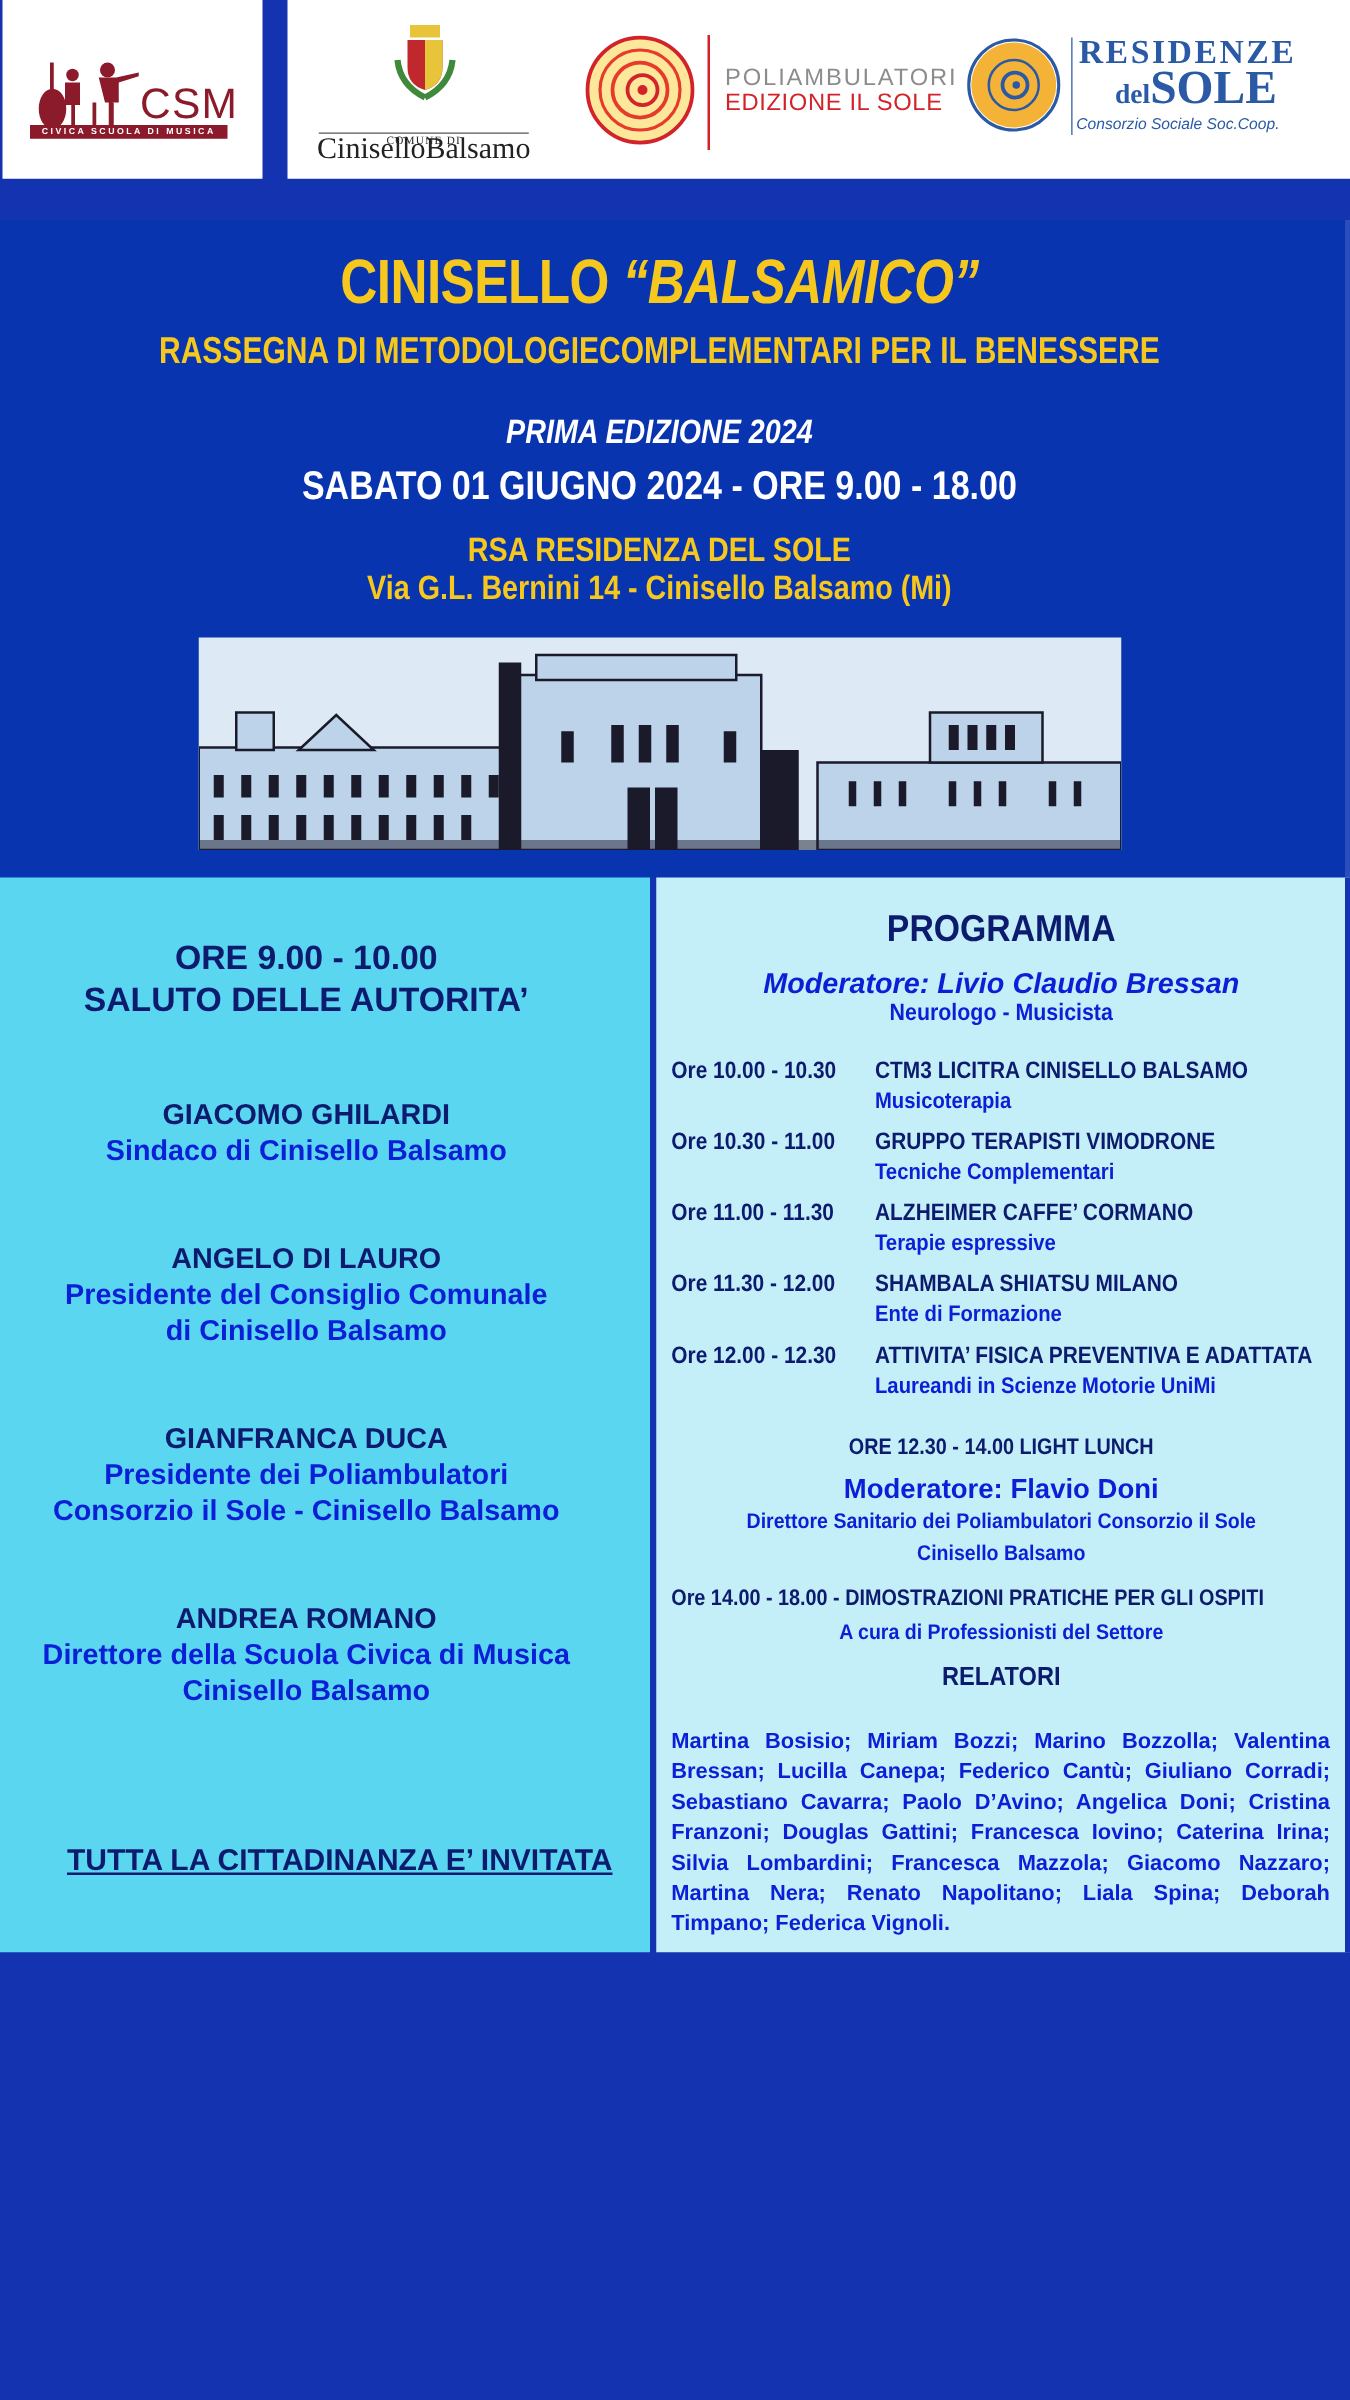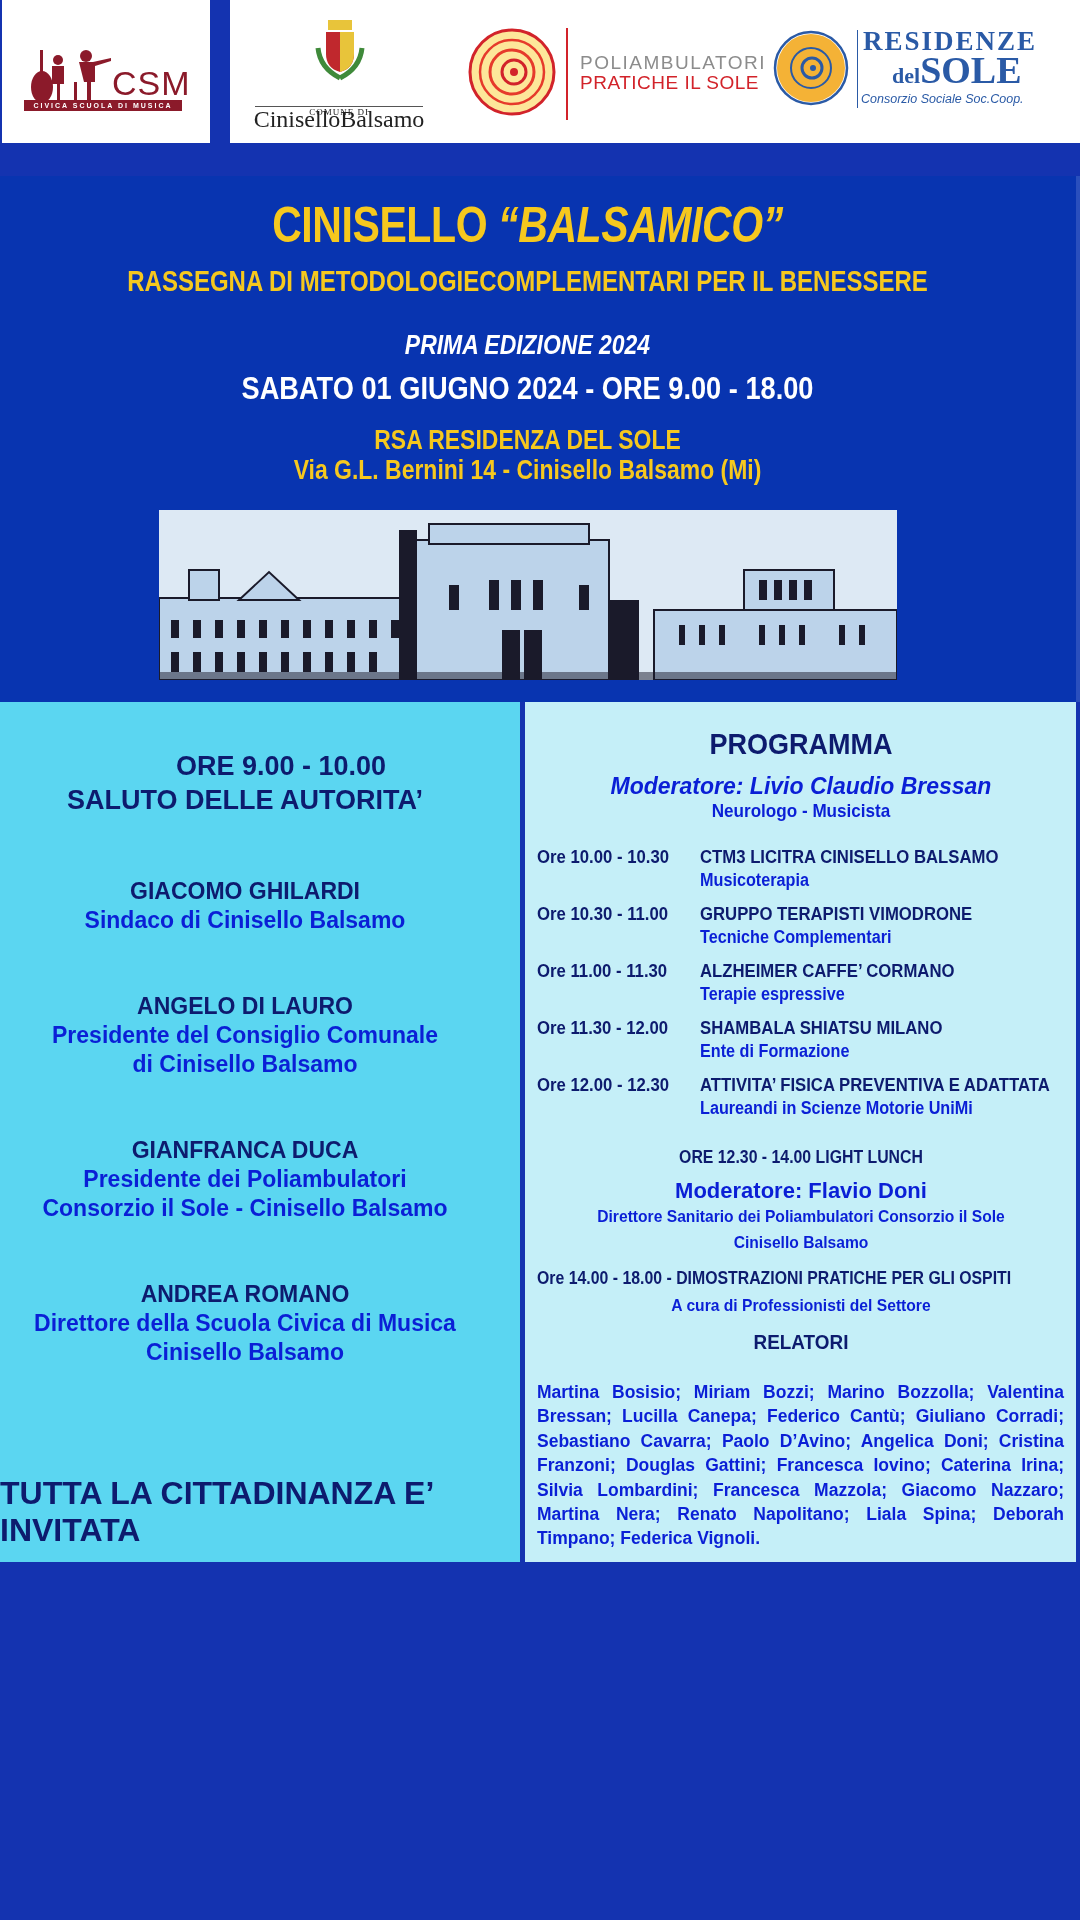--- a/index.html
+++ b/index.html
@@ -48,21 +48,21 @@
   .building { position: absolute; left: 159px; top: 510px; width: 738px; height: 170px; background: #dde9f4; overflow: hidden; }
 
   .left-panel { position: absolute; left: 0; top: 702px; width: 520px; height: 860px; background: #5bd6f1; }
   .col-divider { position: absolute; left: 520px; top: 702px; width: 5px; height: 860px; background: #1433b0; }
   .right-panel { position: absolute; left: 525px; top: 702px; width: 555px; height: 860px; background: #c5eff8; }
   .right-panel-edge { position: absolute; left: 1076px; top: 702px; width: 4px; height: 860px; background: #1433b0; }
 
   .lp { position: absolute; left: 0; width: 490px; text-align: center; font-weight: bold; }
   .navy { color: #0d1b6e; }
   .blue { color: #0a1fd6; }
-  .lp-time { top: 751px; font-size: 27px; margin-left: 36px; }
+  .lp-time { top: 751px; font-size: 27px; }
   .lp-saluto { top: 785px; font-size: 27px; }
   .lp-name { font-size: 23px; }
   .lp-role { font-size: 23px; }
 
   .rp { position: absolute; font-weight: bold; }
   .rp-center { left: 525px; width: 552px; text-align: center; }
   .prog-title { top: 727px; font-size: 30px; transform: scaleX(0.9); }
   .mod1 { top: 773px; font-size: 23px; font-style: italic; }
   .mod1-sub { top: 800px; font-size: 19px; transform: scaleX(0.9); }
 
@@ -71,21 +71,21 @@
   .sched-sub { position: absolute; left: 700px; font-size: 18px; font-weight: bold; color: #0a1fd6; transform: scaleX(0.9); transform-origin: left; white-space: nowrap; }
 
   .lunch { top: 1147px; font-size: 18px; transform: scaleX(0.88); }
   .mod2 { top: 1178px; font-size: 22px; }
   .mod2-sub1 { top: 1207px; font-size: 17px; transform: scaleX(0.92); }
   .mod2-sub2 { top: 1233px; font-size: 17px; transform: scaleX(0.92); }
   .demo { position: absolute; left: 537px; top: 1268px; font-size: 18px; font-weight: bold; color: #0d1b6e; transform: scaleX(0.88); transform-origin: left; white-space: nowrap; }
   .demo-sub { top: 1296px; font-size: 17px; transform: scaleX(0.92); }
   .relatori-h { top: 1330px; font-size: 21px; transform: scaleX(0.9); }
   .relatori-list { position: absolute; left: 537px; top: 1356px; width: 527px; font-size: 17.5px; line-height: 24.4px; font-weight: bold; color: #0a1fd6; text-align: justify; margin-top: 24px; }
-  .invite { position: absolute; left: 0; width: 490px; top: 1475px; text-align: left; font-size: 32px; font-weight: bold; color: #0d1b6e; }
+  .invite { position: absolute; left: 0; width: 490px; top: 1475px; text-align: right; font-size: 24px; font-weight: bold; color: #0d1b6e; text-decoration: underline; }
 
   .bottom-fill { position: absolute; left: 0; top: 1562px; width: 1080px; height: 358px; background: #1433b0; }
 </style>
 </head>
 <body>
 
 <div class="logo-bar"></div>
 
 <div class="logo-box logo-csm">
   <svg class="csm-mark" viewBox="0 0 160 70">
@@ -121,21 +121,21 @@
   <svg class="poli-spiral" viewBox="0 0 88 88">
     <circle cx="44" cy="44" r="42" fill="#fde79a"></circle>
     <circle cx="44" cy="44" r="42" fill="none" stroke="#d2232a" stroke-width="3"></circle>
     <circle cx="44" cy="44" r="32" fill="none" stroke="#e63a2b" stroke-width="2.5"></circle>
     <circle cx="44" cy="44" r="22" fill="none" stroke="#e63a2b" stroke-width="3"></circle>
     <circle cx="46" cy="44" r="12" fill="none" stroke="#d2232a" stroke-width="3"></circle>
     <circle cx="46" cy="44" r="4" fill="#d2232a"></circle>
   </svg>
   <div class="poli-divider"></div>
   <div class="poli-t1">POLIAMBULATORI</div>
-  <div class="poli-t2">PRATICHE IL SOLE</div>
+  <div class="poli-t2">EDIZIONE IL SOLE</div>
 
   <svg class="res-spiral" viewBox="0 0 76 76">
     <circle cx="38" cy="38" r="34" fill="#f4b236"></circle>
     <circle cx="38" cy="38" r="36" fill="none" stroke="#2a5aa6" stroke-width="2.5"></circle>
     <circle cx="38" cy="38" r="20" fill="none" stroke="#2a5aa6" stroke-width="2"></circle>
     <circle cx="39" cy="38" r="10" fill="none" stroke="#2a5aa6" stroke-width="3"></circle>
     <circle cx="40" cy="38" r="3" fill="#2a5aa6"></circle>
   </svg>
   <div class="res-divider"></div>
   <div class="res-t1">RESIDENZE</div>

